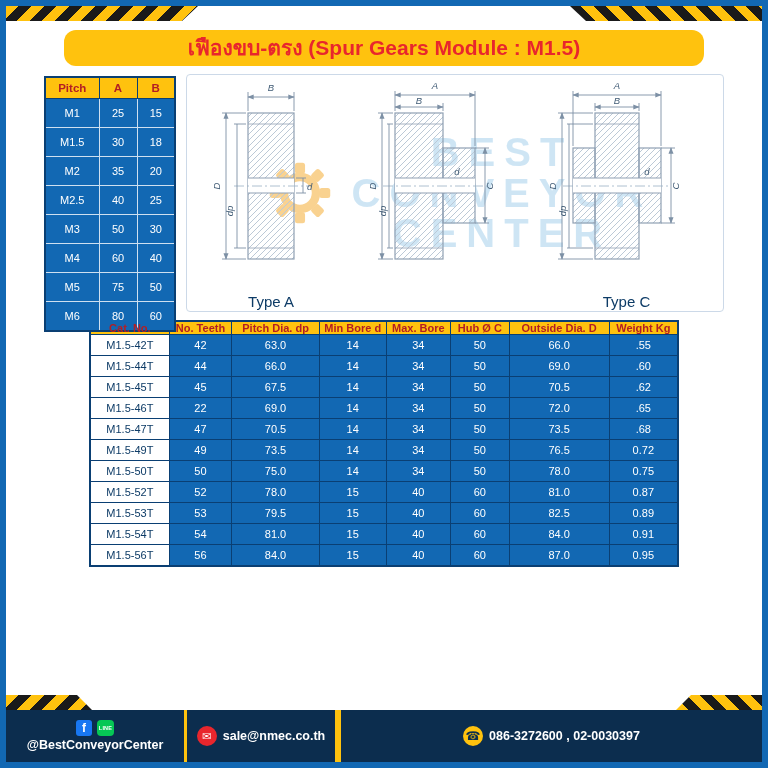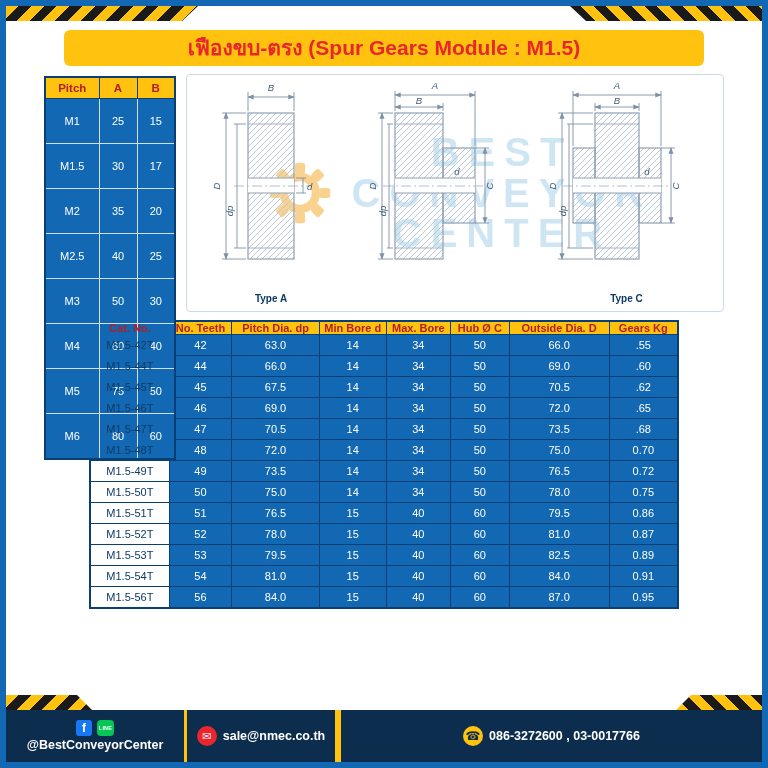--- a/index.html
+++ b/index.html
@@ -13,37 +13,37 @@
       background:repeating-linear-gradient(135deg,#ffc20e 0 9px,#1a1a1a 9px 18px);}
   .hz-tl{top:0;left:0;width:192px;clip-path:polygon(0 0,100% 0,calc(100% - 16px) 100%,0 100%);}
   .hz-tr{top:0;right:0;width:192px;clip-path:polygon(0 0,100% 0,100% 100%,16px 100%);
       background:repeating-linear-gradient(45deg,#ffc20e 0 9px,#1a1a1a 9px 18px);}
   .hz-bl{bottom:52px;left:0;width:86px;clip-path:polygon(0 0,calc(100% - 15px) 0,100% 100%,0 100%);}
   .hz-br{bottom:52px;right:0;width:86px;clip-path:polygon(15px 0,100% 0,100% 100%,0 100%);
       background:repeating-linear-gradient(45deg,#ffc20e 0 9px,#1a1a1a 9px 18px);}
 
   
   .title-bar{margin:24px 58px 0;height:36px;line-height:36px;background:#ffc20e;
-      color:#e8262d;font-weight:bold;font-size:21px;text-align:center;border-radius:6px;}
+      color:#e8262d;font-weight:bold;font-size:21px;text-align:center;border-radius:12px;}
 
   
   .upper{display:flex;gap:10px;padding:0 38px;margin-top:8px;height:238px;}
 
   table{border-collapse:collapse;}
   .pitch-table{border:2px solid #0a3f73;height:208px;align-self:flex-start;margin-top:2px;}
   .pitch-table th{background:#ffc20e;color:#b31e24;font-size:11.5px;padding:4px 6px;
       border:1px solid #0a3f73;}
   .pitch-table td{background:#1268b3;color:#ffffff;font-size:11px;text-align:center;
-      padding:16px 6px;border:1px solid #cfe0f0;}
+      padding:8px 6px;border:1px solid #cfe0f0;}
   .pitch-table col.c0{width:54px}.pitch-table col.c1{width:38px}.pitch-table col.c2{width:38px}
 
   .drawings{position:relative;flex:1;border:1px solid #ccd9e8;border-radius:4px;
       display:flex;justify-content:space-evenly;align-items:flex-start;padding-top:4px;background:#fff;}
   .drawing{position:relative;z-index:1;text-align:center;}
-  .type-label{color:#0d3b66;font-weight:bold;font-size:10px;margin-top:-2px;}
+  .type-label{color:#0d3b66;font-weight:normal;font-size:15px;margin-top:-2px;}
 
   .watermark{position:absolute;inset:0;z-index:0;display:flex;align-items:center;
       justify-content:center;gap:10px;pointer-events:none;opacity:.5;}
   .wm-text{color:#9fcdeb;font-weight:800;font-size:40px;letter-spacing:9px;
       line-height:1.02;text-align:center;}
 
   
   .main-table{width:590px;margin:8px auto 0;border:2px solid #0a3f73;table-layout:fixed;}
   .main-table th{background:#ffc20e;color:#b31e24;font-size:11px;padding:0 2px;
       border:1px solid #0a3f73;}
@@ -102,21 +102,21 @@
       </thead>
       <tbody>
           <tr>
             <td>M1</td>
             <td>25</td>
             <td>15</td>
           </tr>
           <tr>
             <td>M1.5</td>
             <td>30</td>
-            <td>17</td>
+            <td>18</td>
           </tr>
           <tr>
             <td>M2</td>
             <td>35</td>
             <td>20</td>
           </tr>
           <tr>
             <td>M2.5</td>
             <td>40</td>
             <td>25</td>
@@ -323,21 +323,21 @@
     </colgroup>
     <thead>
       <tr>
         <th>Cat. No.</th>
         <th>No. Teeth</th>
         <th>Pitch Dia. dp</th>
         <th>Min Bore d</th>
         <th>Max. Bore</th>
         <th>Hub Ø C</th>
         <th>Outside Dia. D</th>
-        <th>Gears Kg</th>
+        <th>Weight Kg</th>
       </tr>
     </thead>
     <tbody>
         <tr>
           <td class="first-col">M1.5-42T</td>
           <td>42</td>
           <td>63.0</td>
           <td>14</td>
           <td>34</td>
           <td>50</td>
@@ -359,77 +359,57 @@
           <td>45</td>
           <td>67.5</td>
           <td>14</td>
           <td>34</td>
           <td>50</td>
           <td>70.5</td>
           <td>.62</td>
         </tr>
         <tr>
           <td class="first-col">M1.5-46T</td>
-          <td>46</td>
+          <td>22</td>
           <td>69.0</td>
           <td>14</td>
           <td>34</td>
           <td>50</td>
           <td>72.0</td>
           <td>.65</td>
         </tr>
         <tr>
           <td class="first-col">M1.5-47T</td>
           <td>47</td>
           <td>70.5</td>
           <td>14</td>
           <td>34</td>
           <td>50</td>
           <td>73.5</td>
           <td>.68</td>
         </tr>
         <tr>
-          <td class="first-col">M1.5-48T</td>
-          <td>48</td>
-          <td>72.0</td>
-          <td>14</td>
-          <td>34</td>
-          <td>50</td>
-          <td>75.0</td>
-          <td>0.70</td>
-        </tr>
-        <tr>
           <td class="first-col">M1.5-49T</td>
           <td>49</td>
           <td>73.5</td>
           <td>14</td>
           <td>34</td>
           <td>50</td>
           <td>76.5</td>
           <td>0.72</td>
         </tr>
         <tr>
           <td class="first-col">M1.5-50T</td>
           <td>50</td>
           <td>75.0</td>
           <td>14</td>
           <td>34</td>
           <td>50</td>
           <td>78.0</td>
           <td>0.75</td>
-        </tr>
-        <tr>
-          <td class="first-col">M1.5-51T</td>
-          <td>51</td>
-          <td>76.5</td>
-          <td>15</td>
-          <td>40</td>
-          <td>60</td>
-          <td>79.5</td>
-          <td>0.86</td>
         </tr>
         <tr>
           <td class="first-col">M1.5-52T</td>
           <td>52</td>
           <td>78.0</td>
           <td>15</td>
           <td>40</td>
           <td>60</td>
           <td>81.0</td>
           <td>0.87</td>
@@ -477,17 +457,17 @@
     </div>
     <div class="f-sep"></div>
     <div class="f-sec f-email">
       <span class="circle red">✉</span>
       <span>sale@nmec.co.th</span>
     </div>
     <div class="f-sep"></div>
     <div class="f-sep"></div>
     <div class="f-sec f-phone">
       <span class="circle yellow">☎</span>
-      <span>086-3272600 , 03-0017766</span>
+      <span>086-3272600 , 02-0030397</span>
     </div>
   </div>
 
 </div>
 
 </body></html>

